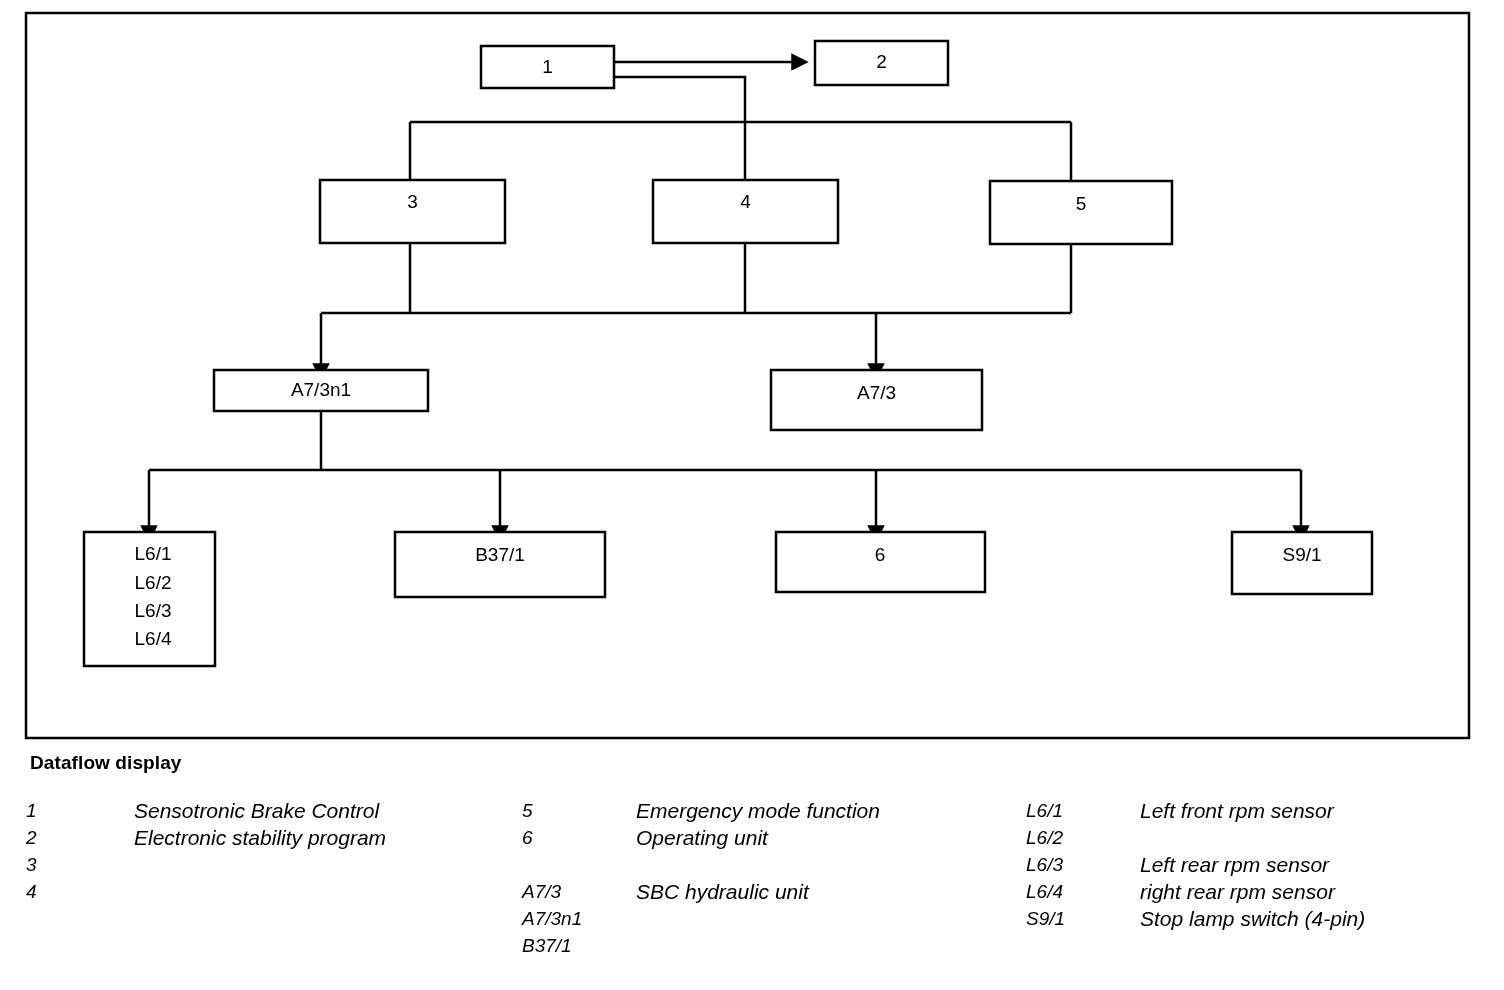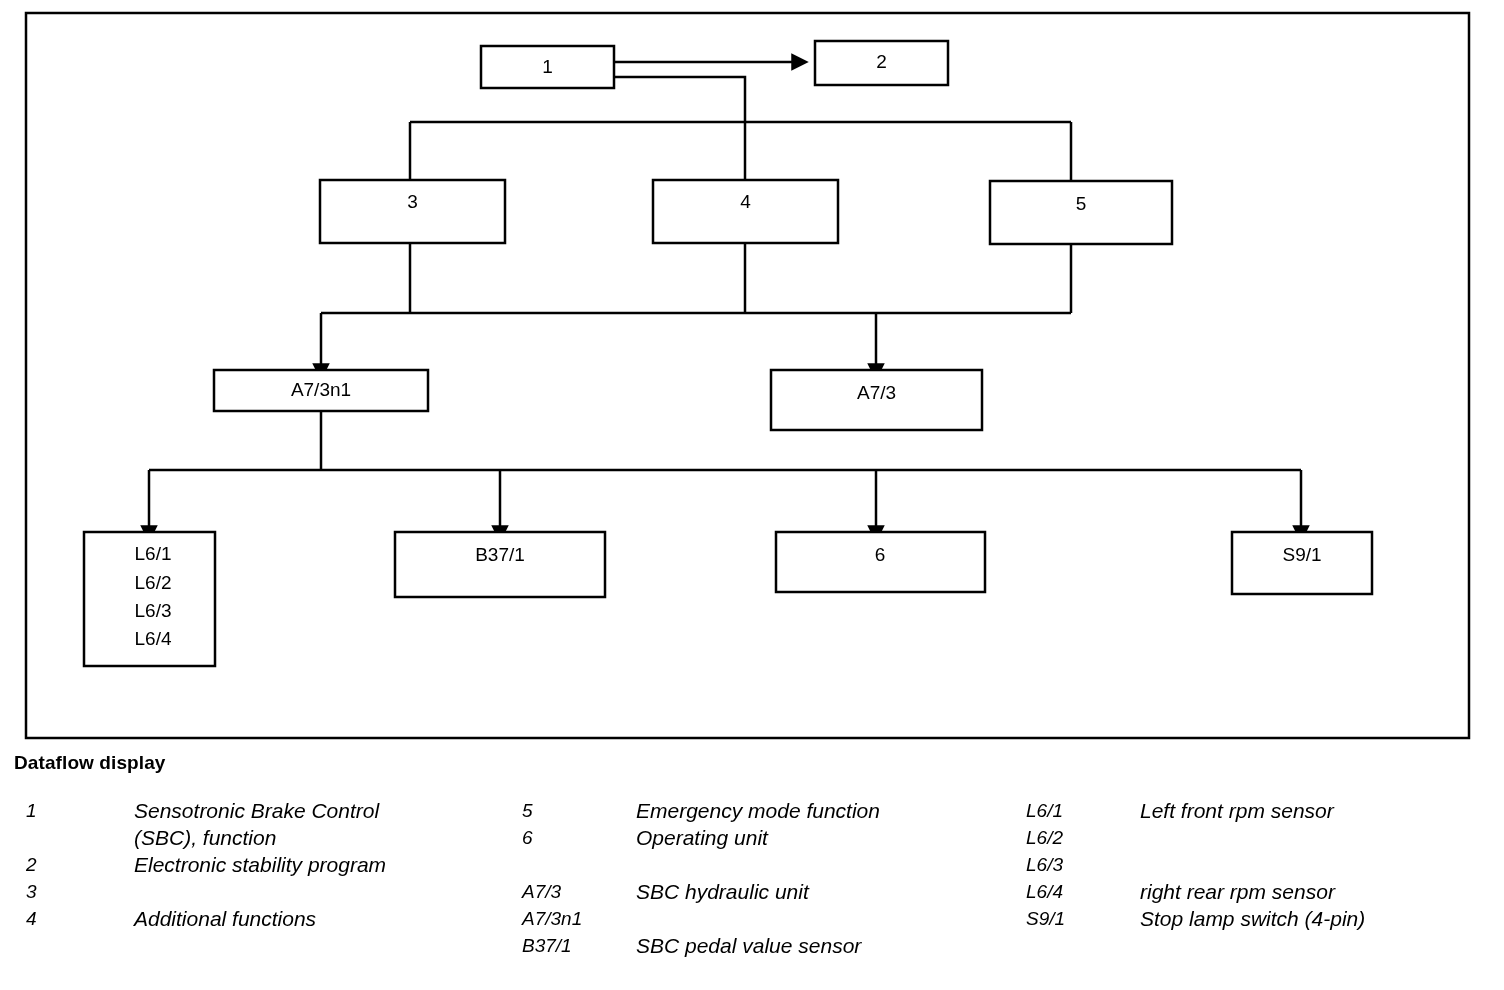--- a/index.html
+++ b/index.html
@@ -24,21 +24,21 @@
   }
 
   
   .legend{
     position:absolute;
     left:0;top:742px;
     width:1504px;height:248px;
   }
   .legend-title{
     position:absolute;
-    left:14px;top:10px;
+    left:30px;top:10px;
     font-size:19px;
     font-weight:bold;
     letter-spacing:0.1px;
   }
   .legend-cols{
     position:absolute;
     left:0;top:55px;
     width:1504px;
   }
   .legend-col{
@@ -182,32 +182,31 @@
   </svg>
 
   <div class="legend">
     <div class="legend-title">Dataflow display</div>
 
     <div class="legend-cols">
 
       <div class="legend-col legend-col-1">
         <div class="legend-row">
           <span class="legend-key">1</span>
-          <span class="legend-desc"><span>Sensotronic Brake Control</span><span class="cont">(SBC), function</span></span>
+          <span class="legend-desc"><span>Sensotronic Brake Control</span></span>
         </div>
         <div class="legend-row">
           <span class="legend-key">2</span>
           <span class="legend-desc"><span>Electronic stability program</span></span>
         </div>
         <div class="legend-row">
           <span class="legend-key">3</span>
         </div>
         <div class="legend-row">
           <span class="legend-key">4</span>
-          <span class="legend-desc">Additional functions</span>
         </div>
       </div>
 
       <div class="legend-col legend-col-2">
         <div class="legend-row">
           <span class="legend-key">5</span>
           <span class="legend-desc">Emergency mode function</span>
         </div>
         <div class="legend-row">
           <span class="legend-key">6</span>
@@ -216,34 +215,34 @@
         <div class="legend-gap"></div>
         <div class="legend-row">
           <span class="legend-key">A7/3</span>
           <span class="legend-desc">SBC hydraulic unit</span>
         </div>
         <div class="legend-row">
           <span class="legend-key">A7/3n1</span>
         </div>
         <div class="legend-row">
           <span class="legend-key">B37/1</span>
-          <span class="legend-desc">SBC pedal value sensor</span>
         </div>
       </div>
 
       <div class="legend-col legend-col-3">
         <div class="legend-row">
           <span class="legend-key">L6/1</span>
           <span class="legend-desc">Left front rpm sensor</span>
         </div>
         <div class="legend-row">
           <span class="legend-key">L6/2</span>
         </div>
         <div class="legend-row">
           <span class="legend-key">L6/3</span>
+          <span class="legend-desc">Left rear rpm sensor</span>
         </div>
         <div class="legend-row">
           <span class="legend-key">L6/4</span>
           <span class="legend-desc">right rear rpm sensor</span>
         </div>
         <div class="legend-row">
           <span class="legend-key">S9/1</span>
           <span class="legend-desc">Stop lamp switch (4-pin)</span>
         </div>
       </div>

